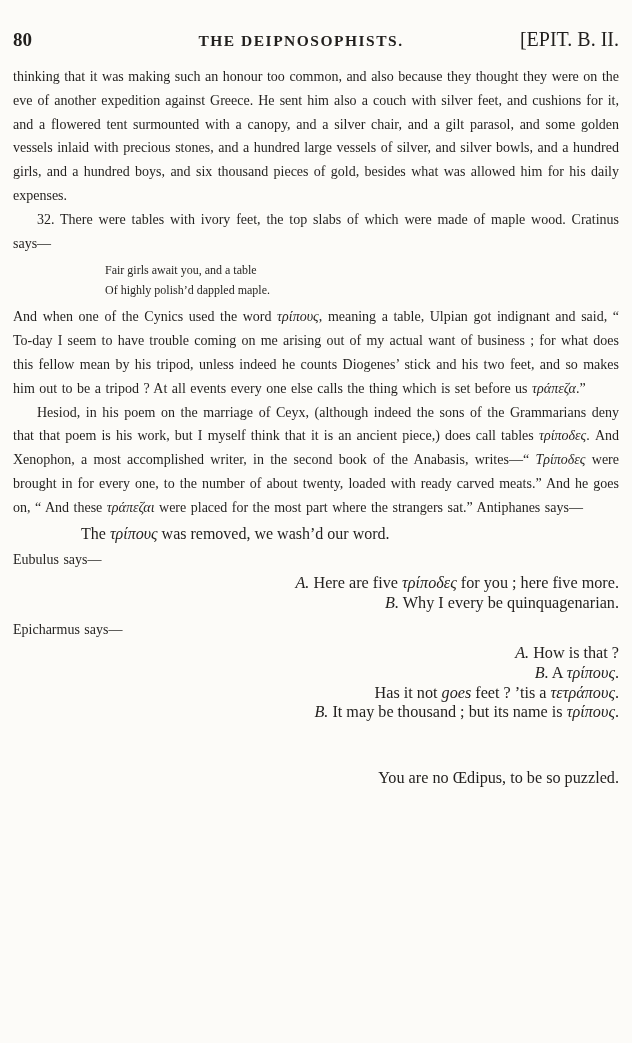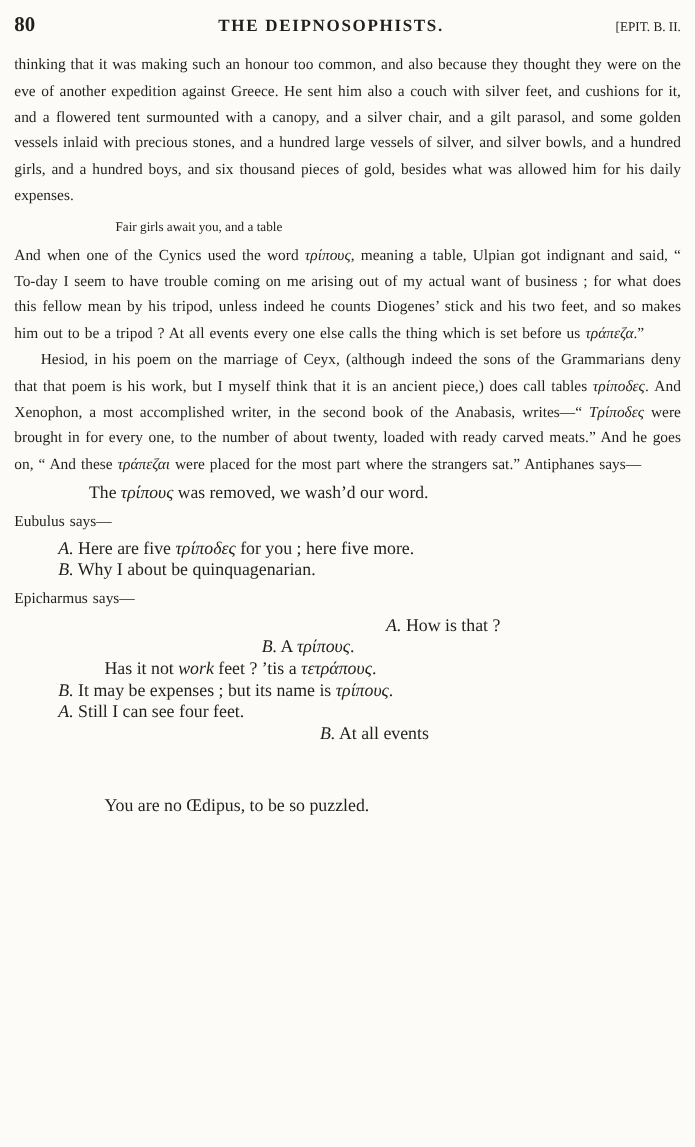--- a/index.html
+++ b/index.html
@@ -5,21 +5,21 @@
   html, body { margin: 0; padding: 0; background: #efefec; }
   .page {
     position: relative;
     width: 632px;
     height: 1043px;
     margin: 0 auto;
     background: #fcfbf8;
     color: #211f1d;
     font-family: "Liberation Serif", "DejaVu Serif", serif;
     box-sizing: border-box;
-    padding: 12px 13px 0 13px;
+    padding: 28px 13px 0 13px;
     overflow: hidden;
   }
   .header {
     display: flex;
     align-items: baseline;
     justify-content: space-between;
     margin-bottom: 14px;
   }
   .page-number {
     font-size: 19px;
@@ -27,21 +27,21 @@
     width: 70px;
   }
   .running-title {
     font-size: 15.5px;
     font-weight: bold;
     letter-spacing: 1.5px;
     text-align: center;
     flex: 1;
   }
   .edition-ref {
-    font-size: 12px;
+    font-size: 20px;
     width: 100px;
     text-align: right;
     white-space: nowrap;
   }
   p.body-par {
     margin: 0;
     font-size: 14px;
     line-height: 23.8px;
     text-align: justify;
     word-spacing: 1px;
@@ -57,21 +57,21 @@
   .quote-line {
     margin: 4px 0 4px 68px;
     font-size: 16px;
     line-height: 20px;
   }
   .speaker-intro {
     margin: 2px 0 0 0;
     font-size: 18.3px;
     line-height: 24px;
   }
-  .dialogue { margin: 3px 0 4px 0; }
+  .dialogue { margin: 3px 0 4px 0; text-align: right; }
   .dialogue-line {
     margin: 0;
     font-size: 16.2px;
     line-height: 19.6px;
   }
   .dl-ind-a { margin-left: 40px; }
   .ep-l1 { margin-left: 40px; }
   .ep-l2 { margin-left: 225px; }
   .ep-l3 { margin-left: 338px; }
   .ep-l4 { margin-left: 82px; }
@@ -86,43 +86,43 @@
 <div class="page">
 
   <div class="header">
     <span class="page-number">80</span>
     <span class="running-title">THE DEIPNOSOPHISTS.</span>
     <span class="edition-ref">[EPIT. B. II.</span>
   </div>
 
   <p class="body-par"><span>thinking that it was making such an honour too common, and also because they thought they were on the eve of another expedition against Greece.  He sent him also a couch with silver feet, and cushions for it, and a flowered tent surmounted with a canopy, and a silver chair, and a gilt parasol, and some golden vessels inlaid with precious stones, and a hundred large vessels of silver, and silver bowls, and a hundred girls, and a hundred boys, and six thousand pieces of gold, besides what was allowed him for his daily expenses.</span></p>
 
+  <p class="body-par first-indent"><span>32. There were tables with ivory feet, the top slabs of which were made of maple wood.  Cratinus says—</span></p>
 
   <div class="verse">
     <p class="verse-line"><span>Fair girls await you, and a table</span></p>
+    <p class="verse-line"><span>Of highly polish’d dappled maple.</span></p>
   </div>
 
   <p class="body-par"><span>And when one of the Cynics used the word </span><span class="it">τρίπους</span><span>, meaning a table, Ulpian got indignant and said, “ To-day I seem to have trouble coming on me arising out of my actual want of business ; for what does this fellow mean by his tripod, unless indeed he counts Diogenes’ stick and his two feet, and so makes him out to be a tripod ?  At all events every one else calls the thing which is set before us </span><span class="it">τράπεζα</span><span>.”</span></p>
 
   <p class="body-par first-indent"><span>Hesiod, in his poem on the marriage of Ceyx, (although indeed the sons of the Grammarians deny that that poem is his work, but I myself think that it is an ancient piece,) does call tables </span><span class="it">τρίποδες</span><span>.  And Xenophon, a most accomplished writer, in the second book of the Anabasis, writes—“ </span><span class="it">Τρίποδες</span><span> were brought in for every one, to the number of about twenty, loaded with ready carved meats.”  And he goes on, “ And these </span><span class="it">τράπεζαι</span><span> were placed for the most part where the strangers sat.”  Antiphanes says—</span></p>
 
   <p class="quote-line"><span>The </span><span class="it">τρίπους</span><span> was removed, we wash’d our word.</span></p>
 
   <p class="body-par speaker-intro"><span>Eubulus says—</span></p>
 
   <div class="dialogue">
     <p class="dialogue-line dl-ind-a"><span class="it">A.</span><span> Here are five </span><span class="it">τρίποδες</span><span> for you ; here five more.</span></p>
-    <p class="dialogue-line dl-ind-a"><span class="it">B.</span><span> Why I about be quinquagenarian.</span></p>
+    <p class="dialogue-line dl-ind-a"><span class="it">B.</span><span> Why I every be quinquagenarian.</span></p>
   </div>
 
   <p class="body-par speaker-intro"><span>Epicharmus says—</span></p>
 
   <div class="dialogue">
     <p class="dialogue-line ep-l3"><span class="it">A.</span><span> How is that ?</span></p>
     <p class="dialogue-line ep-l2"><span class="it">B.</span><span> A </span><span class="it">τρίπους</span><span>.</span></p>
-    <p class="dialogue-line ep-l4"><span>Has it not </span><span class="it">work</span><span> feet ? ’tis a </span><span class="it">τετράπους</span><span>.</span></p>
-    <p class="dialogue-line ep-l5"><span class="it">B.</span><span> It may be expenses ; but its name is </span><span class="it">τρίπους</span><span>.</span></p>
-    <p class="dialogue-line ep-l6"><span class="it">A.</span><span> Still I can see four feet.</span></p>
-    <p class="dialogue-line ep-l7"><span class="it">B.</span><span> At all events</span></p>
+    <p class="dialogue-line ep-l4"><span>Has it not </span><span class="it">goes</span><span> feet ? ’tis a </span><span class="it">τετράπους</span><span>.</span></p>
+    <p class="dialogue-line ep-l5"><span class="it">B.</span><span> It may be thousand ; but its name is </span><span class="it">τρίπους</span><span>.</span></p>
     <p class="dialogue-line ep-l8"><span>You are no Œdipus, to be so puzzled.</span></p>
   </div>
 
 </div>
 
 </body></html>

